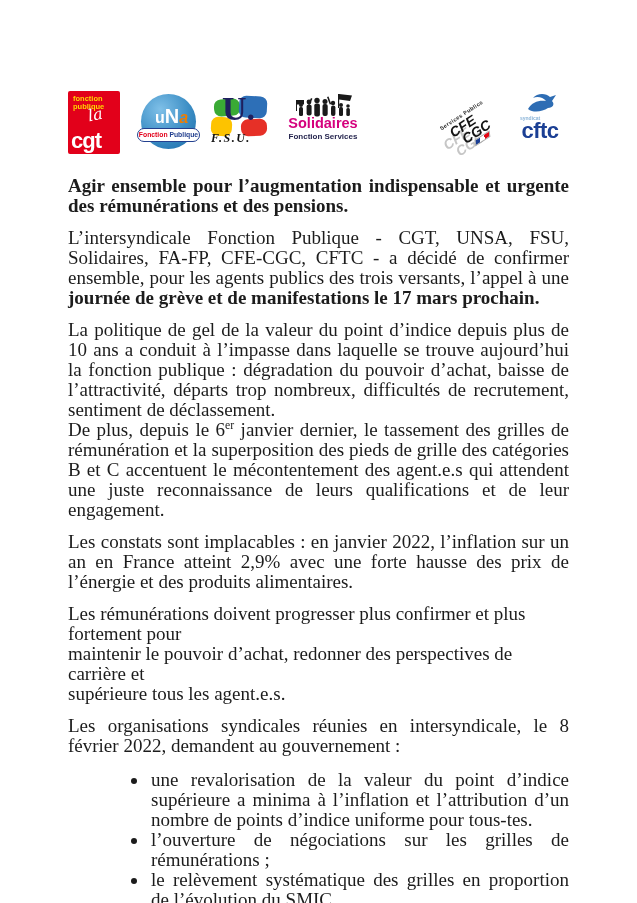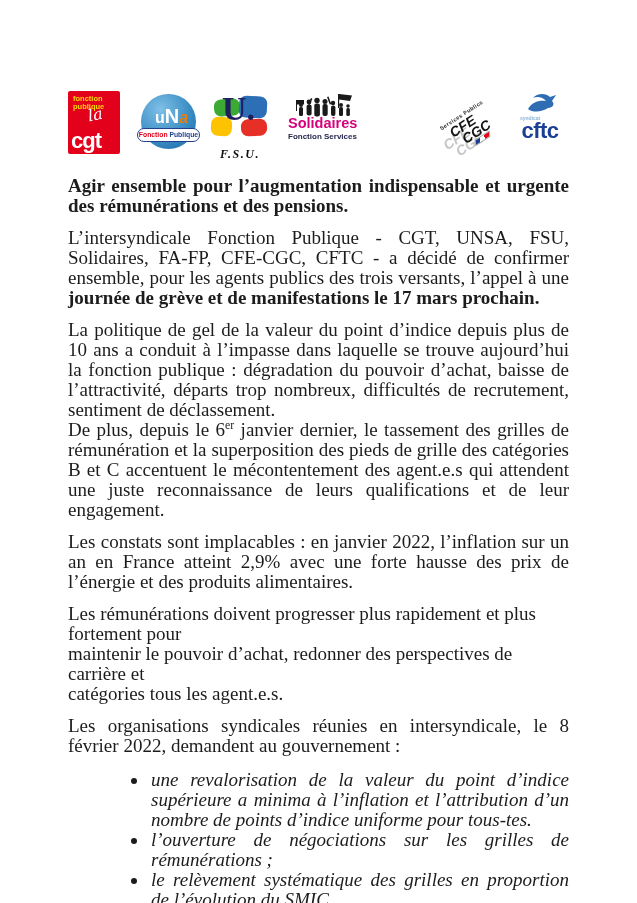--- a/index.html
+++ b/index.html
@@ -33,25 +33,25 @@
 
   
   .logo-fsu{left:143px;top:8px;width:58px;height:64px;}
   .fsu-blob{position:absolute;border-radius:7px;}
   .fsu-green{left:3px;top:3px;width:26px;height:17px;background:#3aaa35;transform:rotate(-4deg);}
   .fsu-blue{left:28px;top:0;width:28px;height:22px;background:#2d6fb7;transform:rotate(3deg);}
   .fsu-yellow{left:0;top:21px;width:21px;height:19px;background:#fdc300;transform:rotate(4deg);}
   .fsu-red{left:30px;top:23px;width:26px;height:17px;background:#e63027;transform:rotate(-3deg);}
   .fsu-u{position:absolute;left:11px;top:-5px;color:#1f1f5e;
          font:bold 34px/36px "Liberation Serif",serif;}
-  .fsu-label{position:absolute;left:0;bottom:0;width:100%;text-align:center;color:#111;
+  .fsu-label{position:absolute;left:0;bottom:16px;width:100%;color:#111;
              font:bold italic 12px/12px "Liberation Serif",serif;letter-spacing:1.5px;}
 
   
-  .logo-solidaires{left:220px;top:5px;width:70px;height:64px;}
+  .logo-solidaires{left:220px;top:5px;width:70px;height:64px;text-align:center;}
   .sol-crowd{display:block;margin:0 auto;}
   .sol-main{font:bold 14.5px/15px "Liberation Sans",sans-serif;color:#d5017d;margin-top:-1px;}
   .sol-sub{font:bold 8px/10px "Liberation Sans",sans-serif;color:#26264f;margin-top:1px;}
 
   
   .logo-fa{left:310px;top:3px;width:52px;height:64px;}
   .fa-swirl{position:absolute;left:0;top:0;}
   .fa-letters{position:absolute;top:18px;left:5px;white-space:nowrap;
               font:italic 900 32px/34px "Liberation Sans",sans-serif;}
   .fa-f{color:#2d6fb7;} .fa-a{color:#e30613;margin-left:-4px;}
@@ -83,21 +83,21 @@
   
   .docbody{margin:16px 68px 0;width:501px;font-size:19px;line-height:20px;text-align:justify;}
   .docbody p{margin:12px 0 0;}
   p.heading{margin-top:0;font-weight:bold;}
   .b{font-weight:bold;}
   sup{font-size:.62em;line-height:0;}
   .nogap{margin-top:0 !important;}
   .left-align{text-align:left;margin-top:12px;}
   .big-gap{margin-top:26px !important;}
   ul.bullets{margin:14px 0 0 62px;padding-left:19px;text-align:justify;}
-  ul.bullets li{margin:0;padding-left:2px;font-style:italic;}
+  ul.bullets li{margin:0;padding-left:2px;}
 </style>
 </head>
 <body>
 
 <div class="page">
 
   <div class="logos">
 
     <div class="logo logo-cgt">
       <div class="cgt-top">
@@ -186,23 +186,23 @@
 
     <p><span>L’intersyndicale Fonction Publique - CGT, UNSA, FSU, Solidaires, FA-FP, CFE-CGC, CFTC - a décidé de confirmer ensemble, pour les agents publics des trois versants, l’appel à une </span><span class="b">journée de grève et de manifestations le 17 mars prochain.</span></p>
 
     <p>La politique de gel de la valeur du point d’indice depuis plus de 10 ans a conduit à l’impasse dans laquelle se trouve aujourd’hui la fonction publique : dégradation du pouvoir d’achat, baisse de l’attractivité, départs trop nombreux, difficultés de recrutement, sentiment de déclassement.</p>
 
     <p class="nogap"><span>De plus, depuis le 6</span><sup>er</sup><span> janvier dernier, le tassement des grilles de rémunération et la superposition des pieds de grille des catégories B et C accentuent le mécontentement des agent.e.s qui attendent une juste reconnaissance de leurs qualifications et de leur engagement.</span></p>
 
     <p>Les constats sont implacables : en janvier 2022, l’inflation sur un an en France atteint 2,9% avec une forte hausse des prix de l’énergie et des produits alimentaires.</p>
 
     <div class="left-align">
-        <div>Les rémunérations doivent progresser plus rapidement et plus fortement pour</div>
+        <div>Les rémunérations doivent progresser plus confirmer et plus fortement pour</div>
         <div>maintenir le pouvoir d’achat, redonner des perspectives de carrière et</div>
-        <div>catégories tous les agent.e.s.</div>
+        <div>supérieure tous les agent.e.s.</div>
       </div>
 
 
     <p>Les organisations syndicales réunies en intersyndicale, le 8 février 2022, demandent au gouvernement :</p>
 
     <ul class="bullets">
         <li>une revalorisation de la valeur du point d’indice supérieure a minima à l’inflation et l’attribution d’un nombre de points d’indice uniforme pour tous-tes.</li>
         <li>l’ouverture de négociations sur les grilles de rémunérations ;</li>
         <li>le relèvement systématique des grilles en proportion de l’évolution du SMIC.</li>
       </ul>

